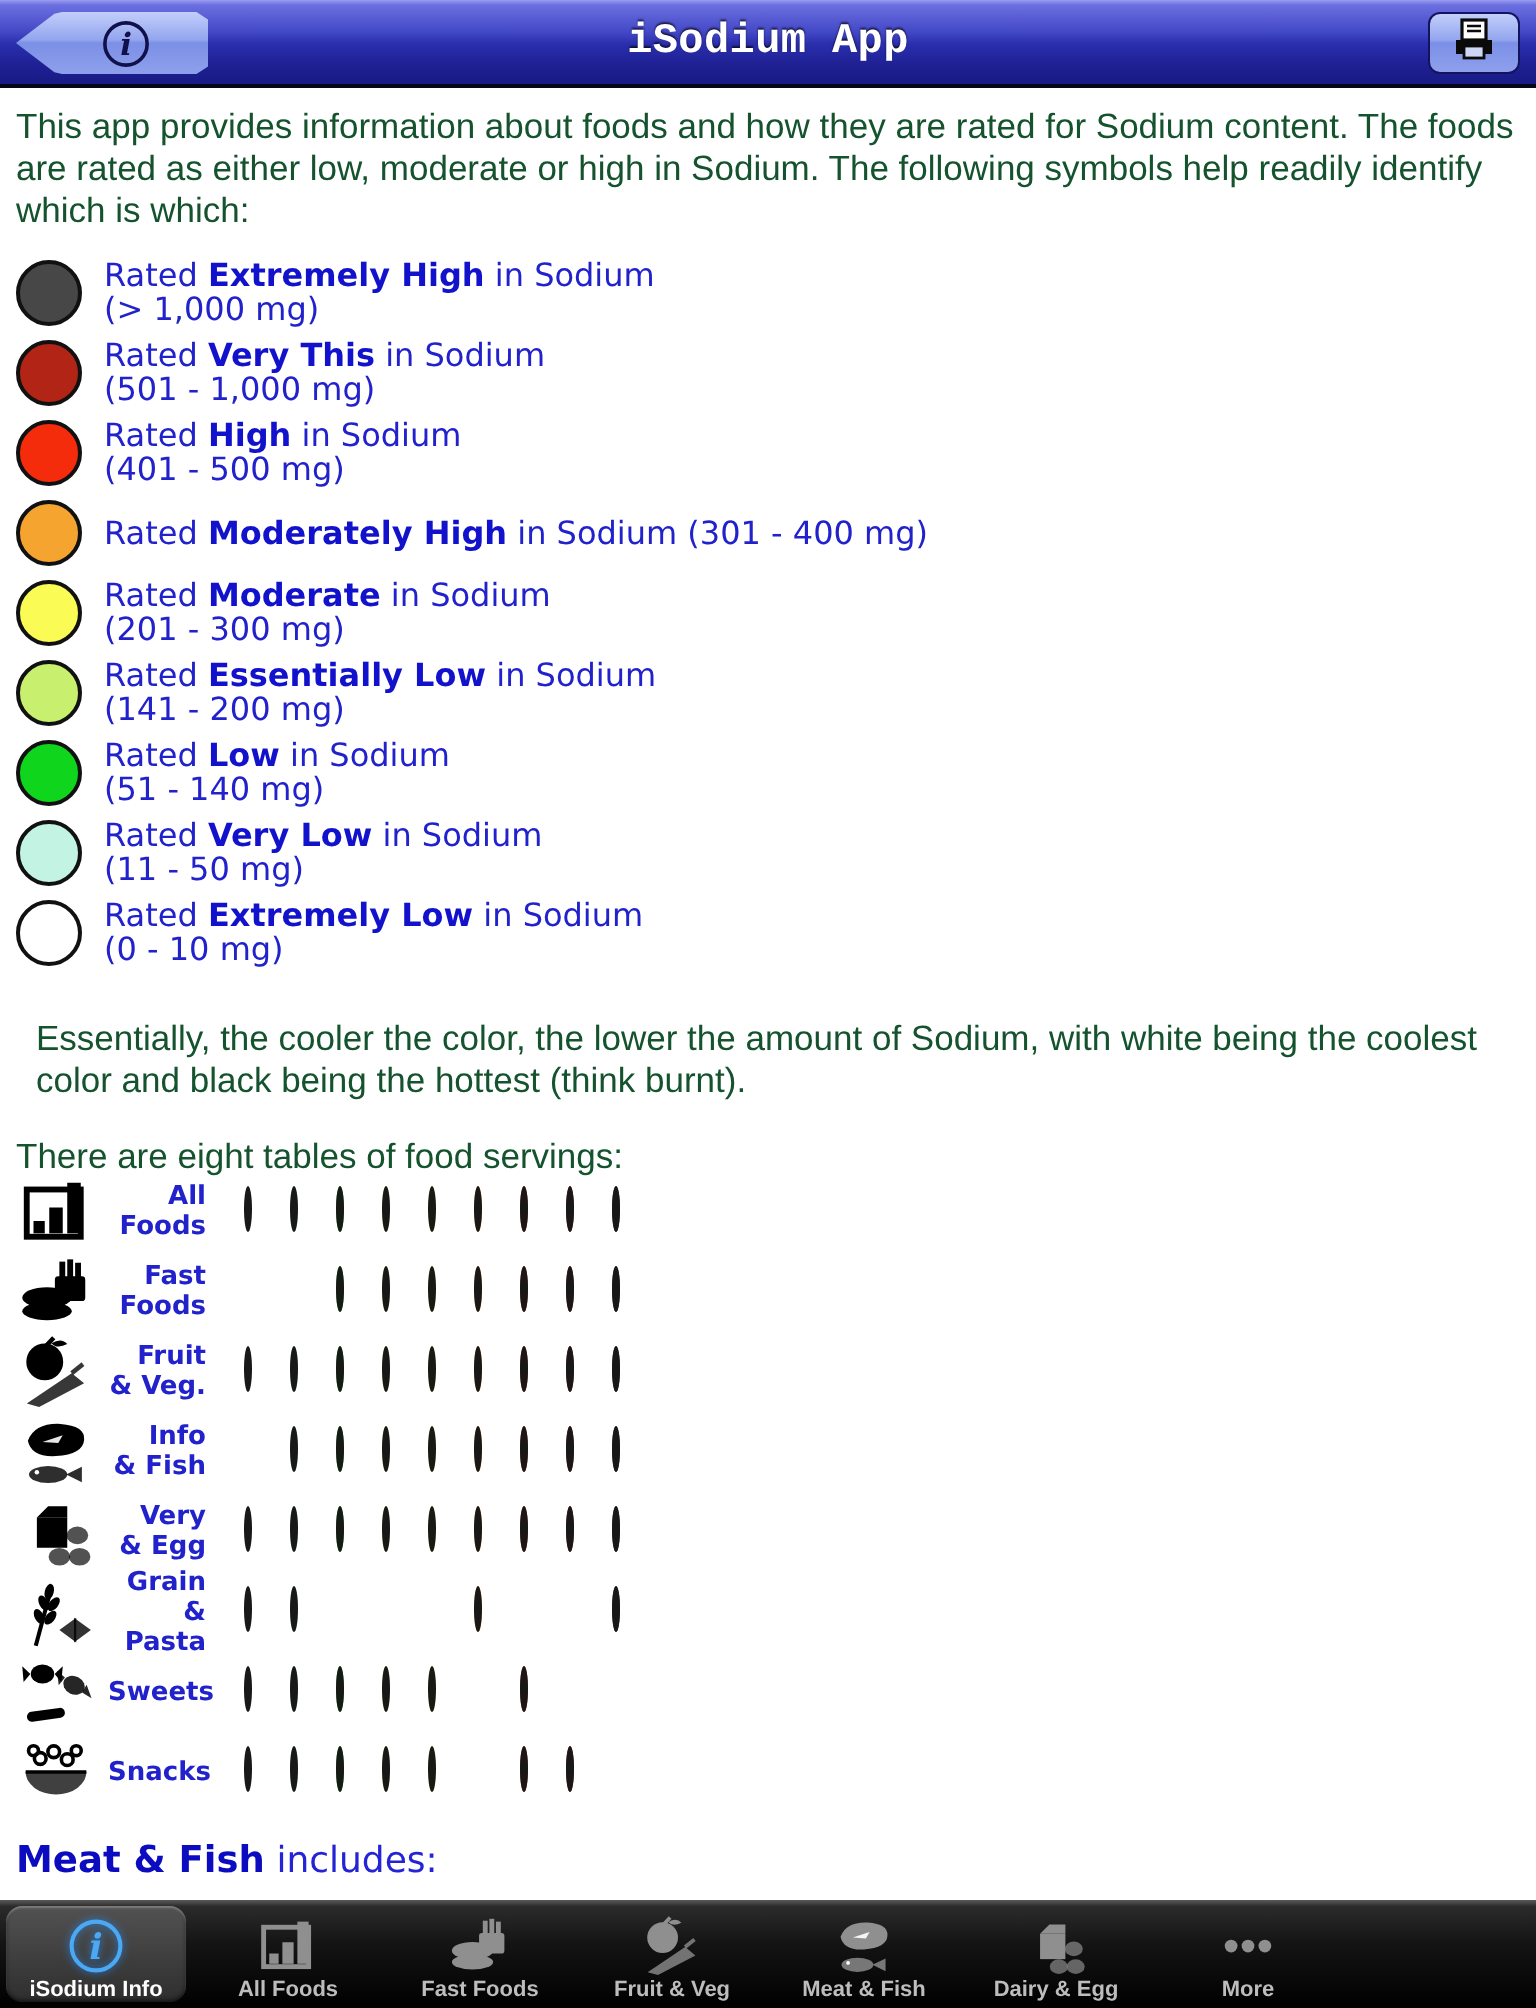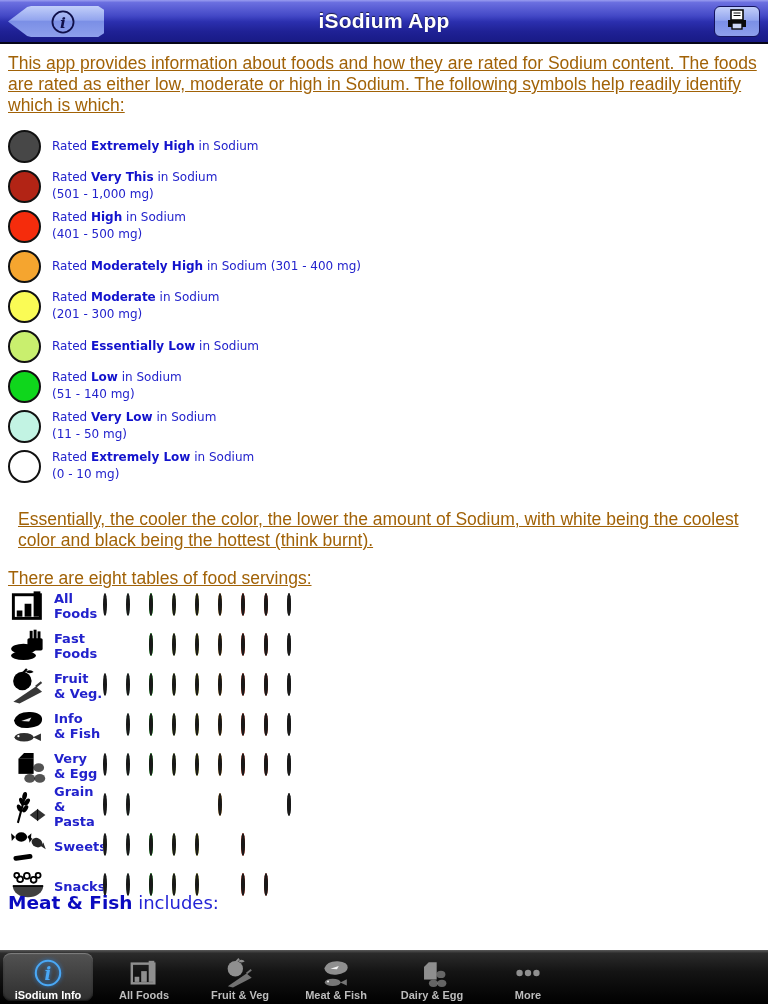--- a/index.html
+++ b/index.html
@@ -8,65 +8,65 @@
     font-family:"DejaVu Sans",sans-serif;
   }
   
   .navbar{
     position:absolute;top:0;left:0;width:768px;height:44px;
     background:linear-gradient(to bottom,#9a9df0 0%,#6b6fe0 6%,#4348c6 38%,#2b2fae 52%,#1f2195 75%,#181a85 100%);
     border-bottom:2px solid #060618;
     display:flex;align-items:center;justify-content:center;box-sizing:border-box;
   }
   .nav-title{
-    color:#fff;font-family:Liberation Sans, sans-serif;font-weight:bold;font-size:21px;
+    color:#fff;font-family:Liberation Mono, monospace;font-weight:bold;font-size:21px;
     text-shadow:0 -1px 1px rgba(0,0,0,.65);letter-spacing:.2px;
   }
   .nav-btn{position:absolute;top:6px;display:flex;align-items:center;justify-content:center;cursor:pointer;}
   .back-btn{
     left:8px;width:96px;height:31px;
     background:linear-gradient(to bottom,#c2cffa 0%,#93a5ee 45%,#7b8fe6 50%,#8ea0ec 100%);
     clip-path:polygon(0 50%,20% 3%,24% 0,94% 0,100% 12%,100% 88%,94% 100%,24% 100%,20% 97%);
     filter:drop-shadow(0 0 1px #14145e);
   }
   .back-btn .glyph{margin-left:14px;color:#10104a;width:26px;height:26px;}
   .print-btn{
     right:8px;width:46px;height:31px;border-radius:6px;
     background:linear-gradient(to bottom,#c2cffa 0%,#93a5ee 45%,#7b8fe6 50%,#8ea0ec 100%);
     border:1px solid #14145e;box-sizing:border-box;
   }
   
   .para{
     position:absolute;left:8px;width:752px;
-    color:#a16207;font-family:"Liberation Sans",sans-serif;font-size:17.5px;line-height:21px;text-decoration:underline;
+    color:#14532d;font-family:"Liberation Sans",sans-serif;font-size:17.5px;line-height:21px;
   }
   #p1{top:53px;}
   #p2{top:509px;margin-left:10px;}
   #p3{top:568px;}
   
   #legend{position:absolute;top:126px;left:8px;}
   .legend-item{height:40px;display:flex;align-items:center;}
   .legend-circle{
     width:33px;height:33px;border-radius:50%;border:2px solid #111;box-sizing:border-box;
     flex:0 0 33px;margin-right:11px;
   }
-  .legend-text{font-size:12px;line-height:17px;color:#2222cc;}
+  .legend-text{font-size:16px;line-height:17px;color:#2222cc;}
   .legend-text b{color:#1212cc;}
   
-  #food-table{position:absolute;top:586px;left:8px;}
+  #food-table{position:absolute;top:586px;left:8px;text-align:right;}
   .food-row{height:40px;display:flex;align-items:center;}
   .row-icon{width:46px;height:38px;color:#000;flex:0 0 46px;display:flex;align-items:center;}
   .row-icon svg{width:40px;height:36px;}
   .row-label{width:49px;flex:0 0 49px;font-size:13px;font-weight:bold;color:#2222cc;line-height:15px;}
   .dots{display:flex;}
   .dot-slot{width:23px;height:22px;flex:0 0 23px;}
   .dot{width:21px;height:21px;border-radius:50%;border:2px solid #181818;box-sizing:border-box;}
   
   #bottom-heading{
-    position:absolute;top:892px;left:8px;font-size:18px;color:#2424d6;
+    position:absolute;top:920px;left:8px;font-size:18px;color:#2424d6;
   }
   #bottom-heading b{color:#0b0bc0;font-size:18.5px;}
   
   .tabbar{
     position:absolute;bottom:0;left:0;width:768px;height:54px;
     background:linear-gradient(to bottom,#5a5a5a 0%,#2b2b2b 6%,#141414 40%,#000 100%);
     display:flex;align-items:stretch;
   }
   .tab{
     width:96px;box-sizing:border-box;display:flex;flex-direction:column;align-items:center;
@@ -104,20 +104,21 @@
   </div>
 </div>
 
 <div class="para" id="p1">This app provides information about foods and how they are rated for Sodium content. The foods are rated as either low, moderate or high in Sodium. The following symbols help readily identify which is which:</div>
 
 <div id="legend">
     <div class="legend-item">
       <span class="legend-circle" style="background: rgb(71, 71, 71);"></span>
       <div class="legend-text">
         <div>Rated <b>Extremely High</b> in Sodium</div>
+        <div>(&gt; 1,000 mg)</div>
       </div>
     </div>
     <div class="legend-item">
       <span class="legend-circle" style="background: rgb(178, 36, 21);"></span>
       <div class="legend-text">
         <div>Rated <b>Very This</b> in Sodium</div>
         <div>(501 - 1,000 mg)</div>
       </div>
     </div>
     <div class="legend-item">
@@ -137,20 +138,21 @@
       <span class="legend-circle" style="background: rgb(250, 251, 85);"></span>
       <div class="legend-text">
         <div>Rated <b>Moderate</b> in Sodium</div>
         <div>(201 - 300 mg)</div>
       </div>
     </div>
     <div class="legend-item">
       <span class="legend-circle" style="background: rgb(201, 239, 110);"></span>
       <div class="legend-text">
         <div>Rated <b>Essentially Low</b> in Sodium</div>
+        <div>(141 - 200 mg)</div>
       </div>
     </div>
     <div class="legend-item">
       <span class="legend-circle" style="background: rgb(15, 214, 28);"></span>
       <div class="legend-text">
         <div>Rated <b>Low</b> in Sodium</div>
         <div>(51 - 140 mg)</div>
       </div>
     </div>
     <div class="legend-item">
@@ -407,20 +409,33 @@
           <rect x="6" y="20" width="5" height="5.5" fill="currentColor"></rect>
           <rect x="13" y="14" width="6" height="11.5" fill="currentColor"></rect>
           <rect x="21" y="3" width="6" height="22.5" fill="currentColor"></rect>
         </svg>
       </span>
       <span class="tlabel">All Foods</span>
     </div>
     <div class="tab">
       <span class="ticon">
         <svg viewBox="0 0 32 32">
+          <rect x="17.5" y="2.5" width="2.6" height="8" fill="currentColor"></rect>
+          <rect x="21" y="1.5" width="2.6" height="9" fill="currentColor"></rect>
+          <rect x="24.5" y="3" width="2.6" height="7.5" fill="currentColor"></rect>
+          <rect x="15.5" y="9" width="13.5" height="11" rx="1.5" fill="currentColor"></rect>
+          <ellipse cx="12" cy="18.5" rx="11" ry="4.6" fill="currentColor"></ellipse>
+          <ellipse cx="12" cy="24.5" rx="11" ry="4" fill="currentColor"></ellipse>
+        </svg>
+      </span>
+      <span class="tlabel">Fast Foods</span>
+    </div>
+    <div class="tab">
+      <span class="ticon">
+        <svg viewBox="0 0 32 32">
           <circle cx="11" cy="11.5" r="8.2" fill="currentColor"></circle>
           <path d="M11.5 4.5 L15 .8" stroke="currentColor" stroke-width="2"></path>
           <path d="M14 3.2q4.5-2.6 7 .4q-4.6 2.4-7-.4z" fill="currentColor"></path>
           <path d="M3 30 L23 16.5 L28.5 21 L8.5 31.5 Z" fill="currentColor" opacity=".78"></path>
           <path d="M23 16.5 l5-4" stroke="currentColor" stroke-width="2" opacity=".78"></path>
         </svg>
       </span>
       <span class="tlabel">Fruit &amp; Veg</span>
     </div>
     <div class="tab">

